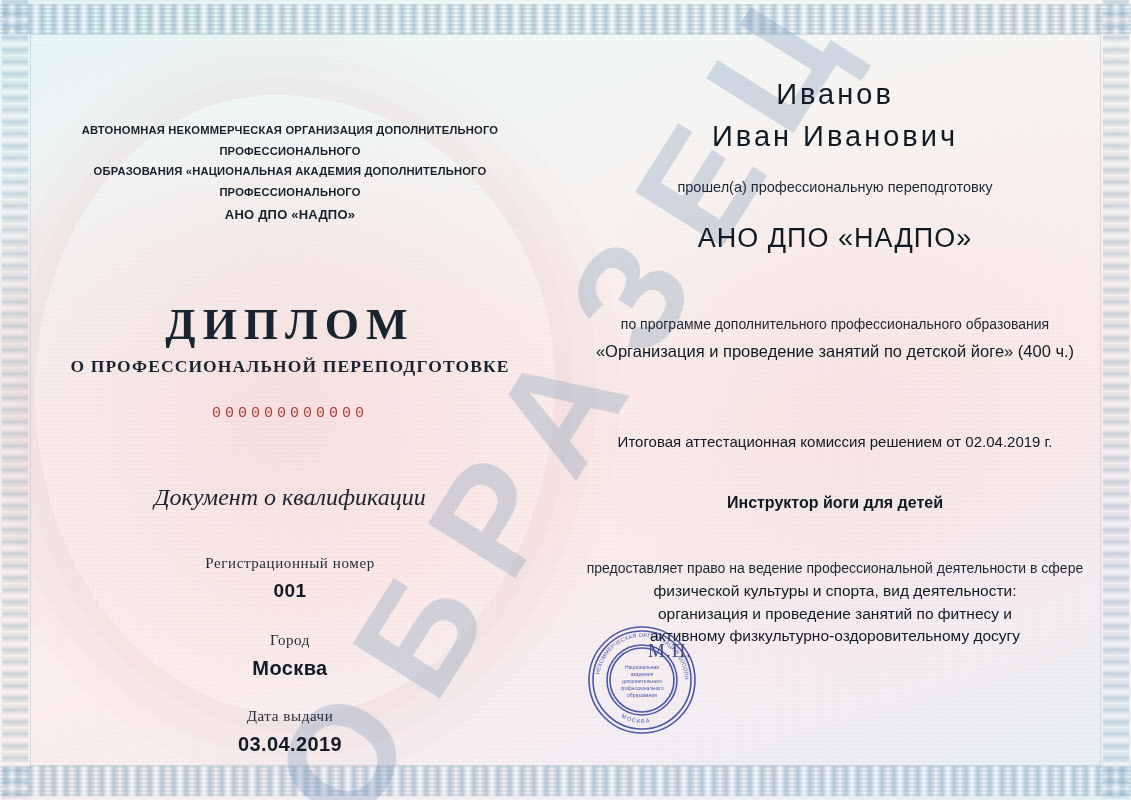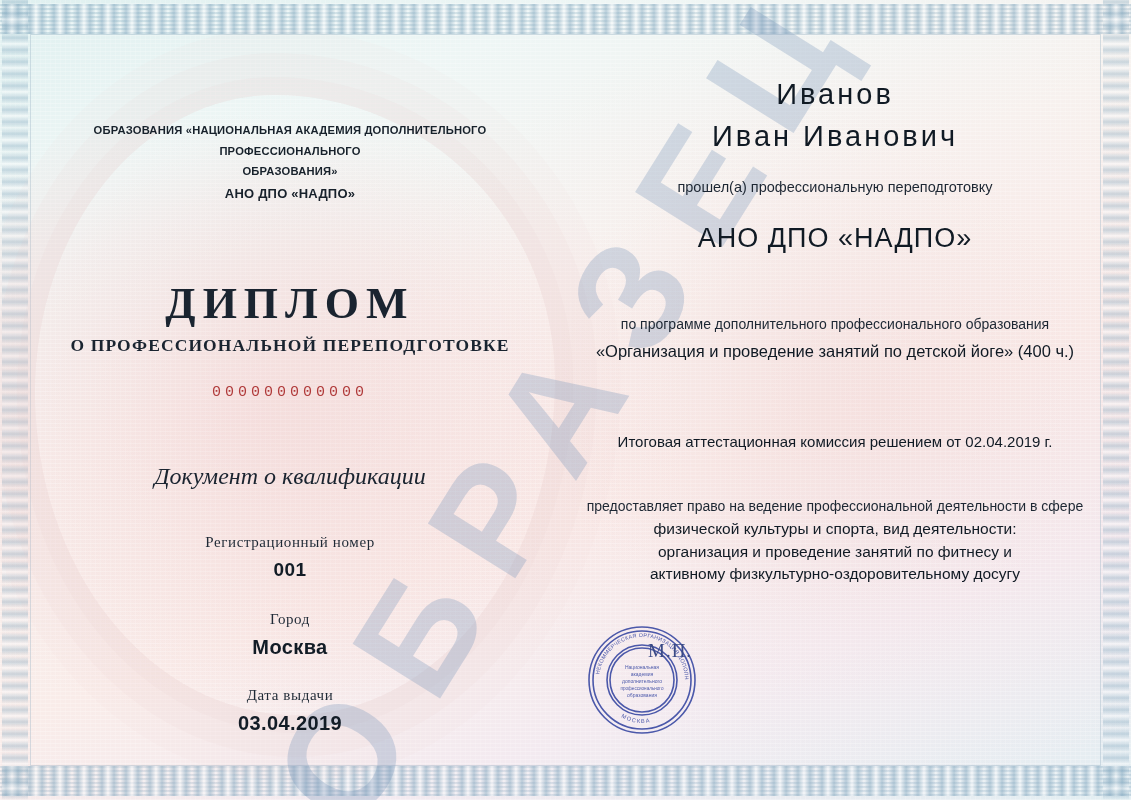--- a/index.html
+++ b/index.html
@@ -329,22 +329,22 @@
   <div class="rosette left"></div>
   <div class="rosette right"></div>
 
   <div class="watermark">ОБРАЗЕЦ</div>
 
   <div class="content">
 
     <div class="col-left">
 
       <div class="org-block">
+        <div class="l1">Автономная некоммерческая организация дополнительного профессионального</div>
         <div class="l2">образования «Национальная академия дополнительного профессионального</div>
-        <div class="l3">образования»</div>
         <div class="l4">АНО ДПО «НАДПО»</div>
       </div>
 
       <div class="diplom-title">ДИПЛОМ</div>
       <div class="diplom-sub">О ПРОФЕССИОНАЛЬНОЙ ПЕРЕПОДГОТОВКЕ</div>
 
       <div class="serial">000000000000</div>
 
       <div class="doc-kind">Документ о квалификации</div>
 
@@ -375,20 +375,21 @@
 
       <div class="r-passed">прошел(а) профессиональную переподготовку</div>
 
       <div class="r-org">АНО ДПО «НАДПО»</div>
 
       <div class="r-program-label">по программе дополнительного профессионального образования</div>
       <div class="r-program-name">«Организация и проведение занятий по детской йоге» (400 ч.)</div>
 
       <div class="r-commission">Итоговая аттестационная комиссия решением от 02.04.2019 г.</div>
 
+      <div class="r-qual">Инструктор йоги для детей</div>
 
       <div class="r-rights-lead">предоставляет право на ведение профессиональной деятельности в сфере</div>
       <div class="r-rights-body">
         <div>физической культуры и спорта, вид деятельности:</div>
         <div>организация и проведение занятий по фитнесу и</div>
         <div>активному физкультурно-оздоровительному досугу</div>
       </div>
 
     </div>
 

